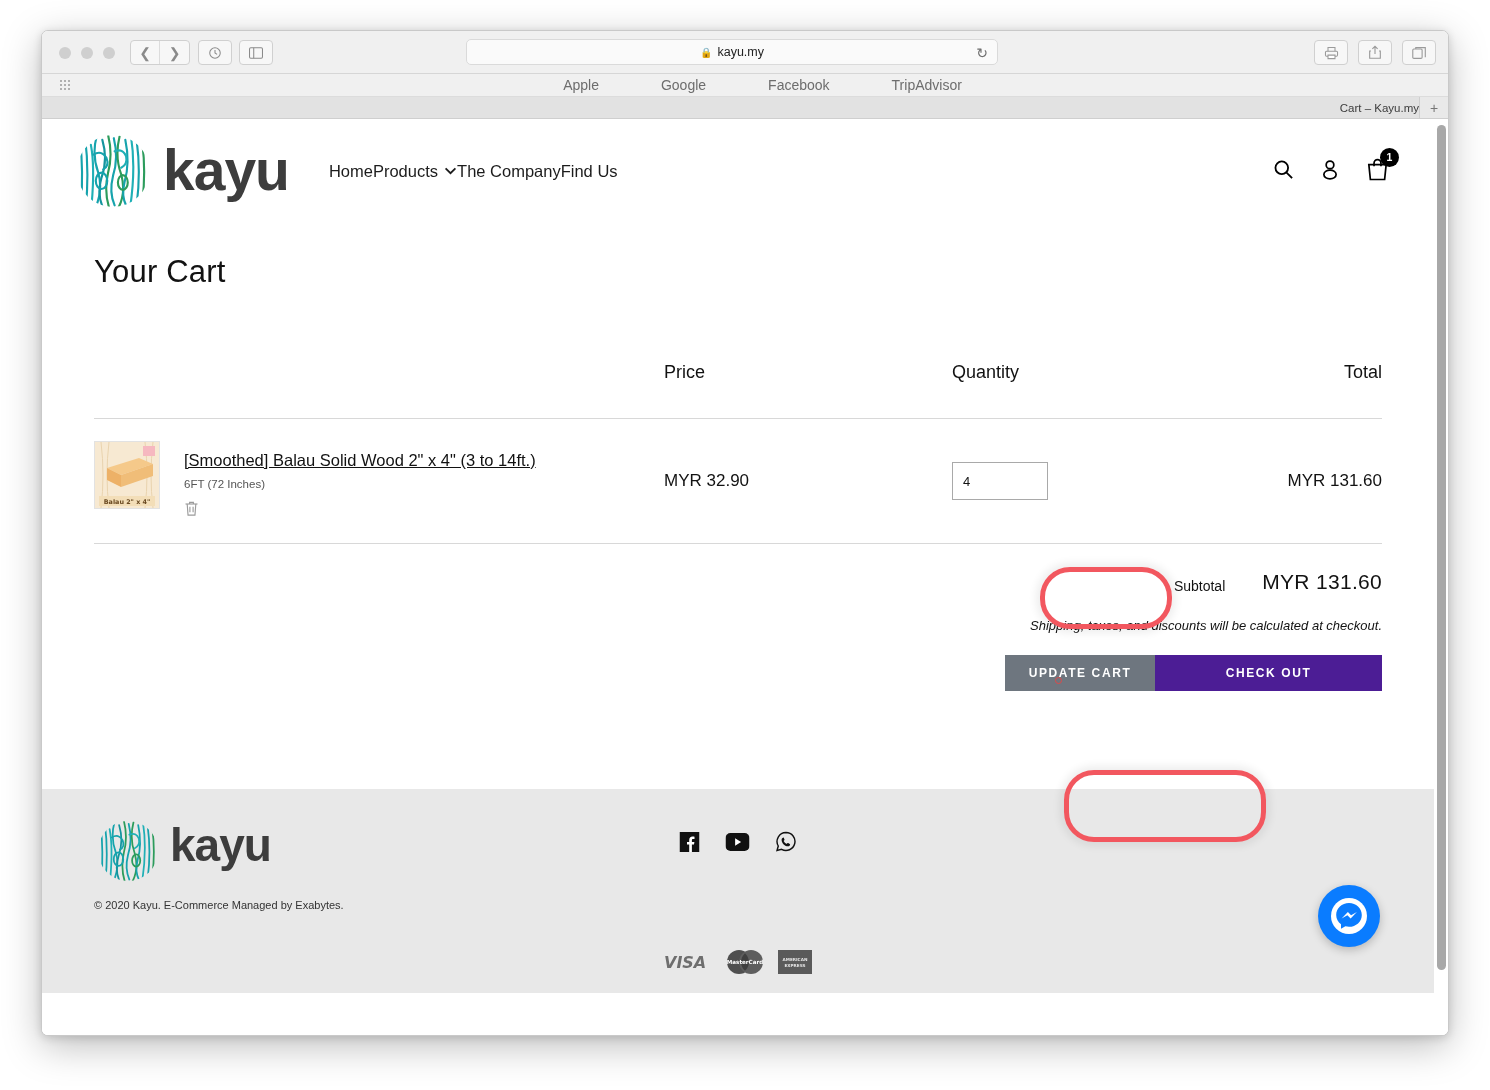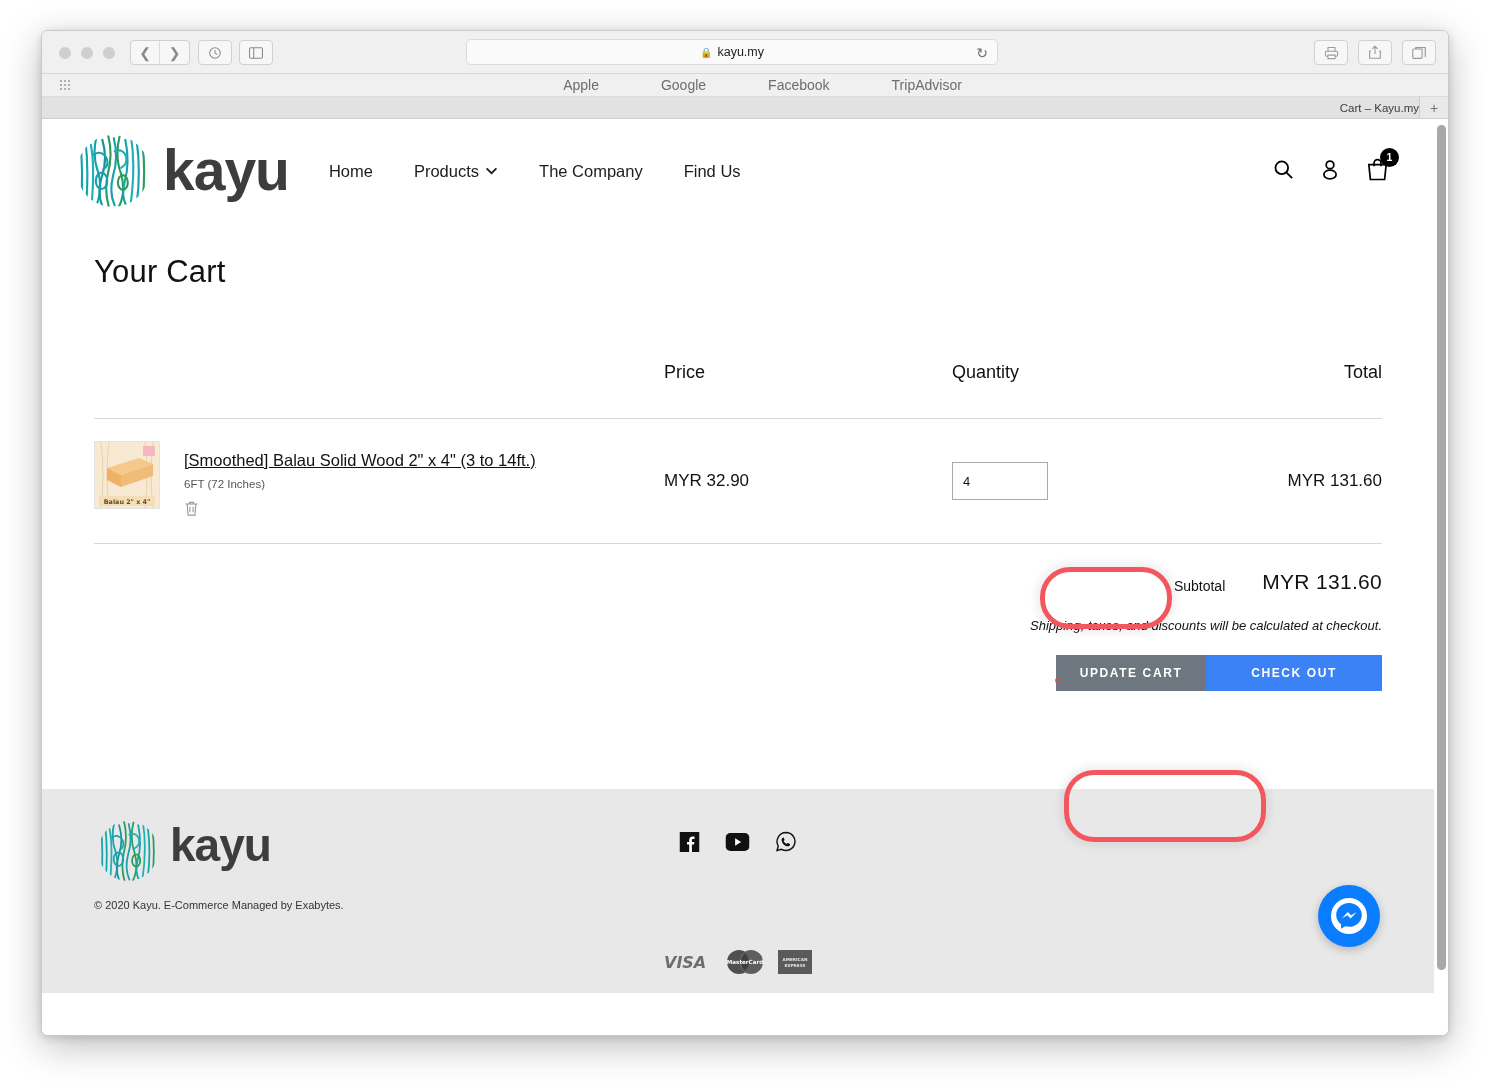--- a/index.html
+++ b/index.html
@@ -142,21 +142,21 @@
     height: 104px;
     padding: 0 24px 0 30px;
     display: flex; align-items: center;
   }
   #logo-block { display: flex; align-items: center; gap: 9px; }
   .logo-mark { display: block; }
   .logo-word { font-weight: 700; color: #3d3d3d; letter-spacing: -1px; }
   #logo-word-header { font-size: 57px; line-height: 0.8; }
 
   #main-nav {
-    display: flex; align-items: center; gap: 41px;
+    display: flex; align-items: center; 
     margin-left: 40px;
   }
   .nav-link {
     font-size: 16.5px; color: #1c1c1c; text-decoration: none;
     display: flex; align-items: center; gap: 6px;
   }
   .caret { font-size: 11px; }
 
   #header-icons {
     margin-left: auto;
@@ -250,21 +250,21 @@
   }
   .cart-btn {
     height: 36px;
     border: none;
     color: #fff;
     font-size: 12px; font-weight: 700; letter-spacing: 1.6px;
     font-family: "Liberation Sans", sans-serif;
     cursor: pointer;
   }
   #update-cart-btn { width: 150px; background: #6e767f; }
-  #checkout-btn { width: 176px; background: #3b82f6; }
+  #checkout-btn { width: 227px; background: #4c1d95; }
 
   
   #site-footer {
     background: #e8e8e8;
     padding: 28px 52px 0 52px;
     position: relative;
     min-height: 190px;
   }
   #footer-top { display: flex; align-items: flex-start; }
   #logo-word-footer { font-size: 46px; line-height: 0.8; }

